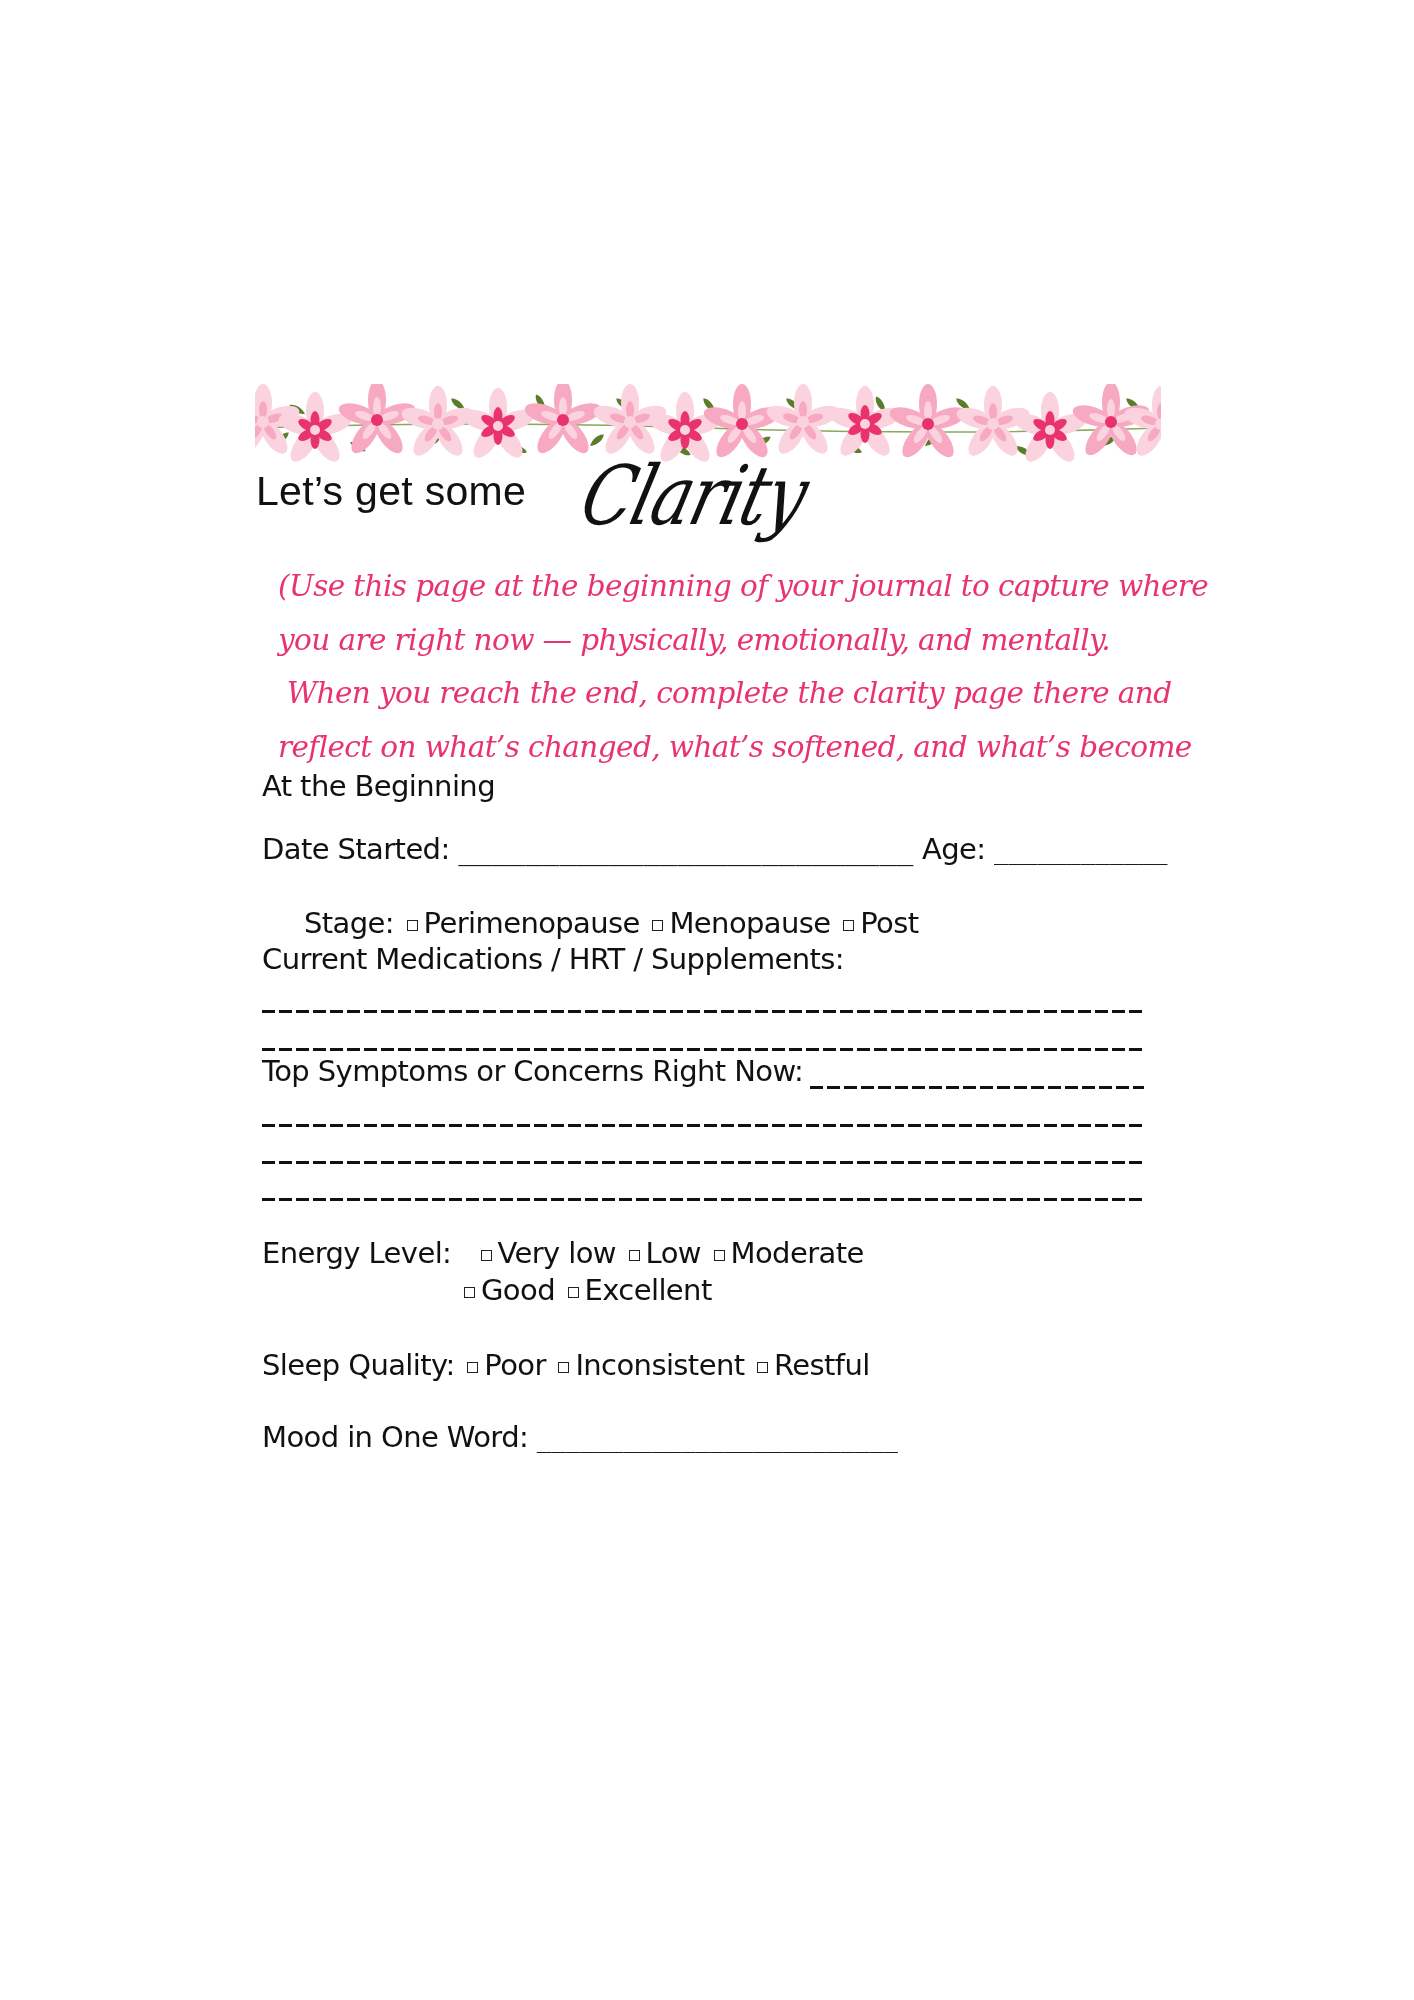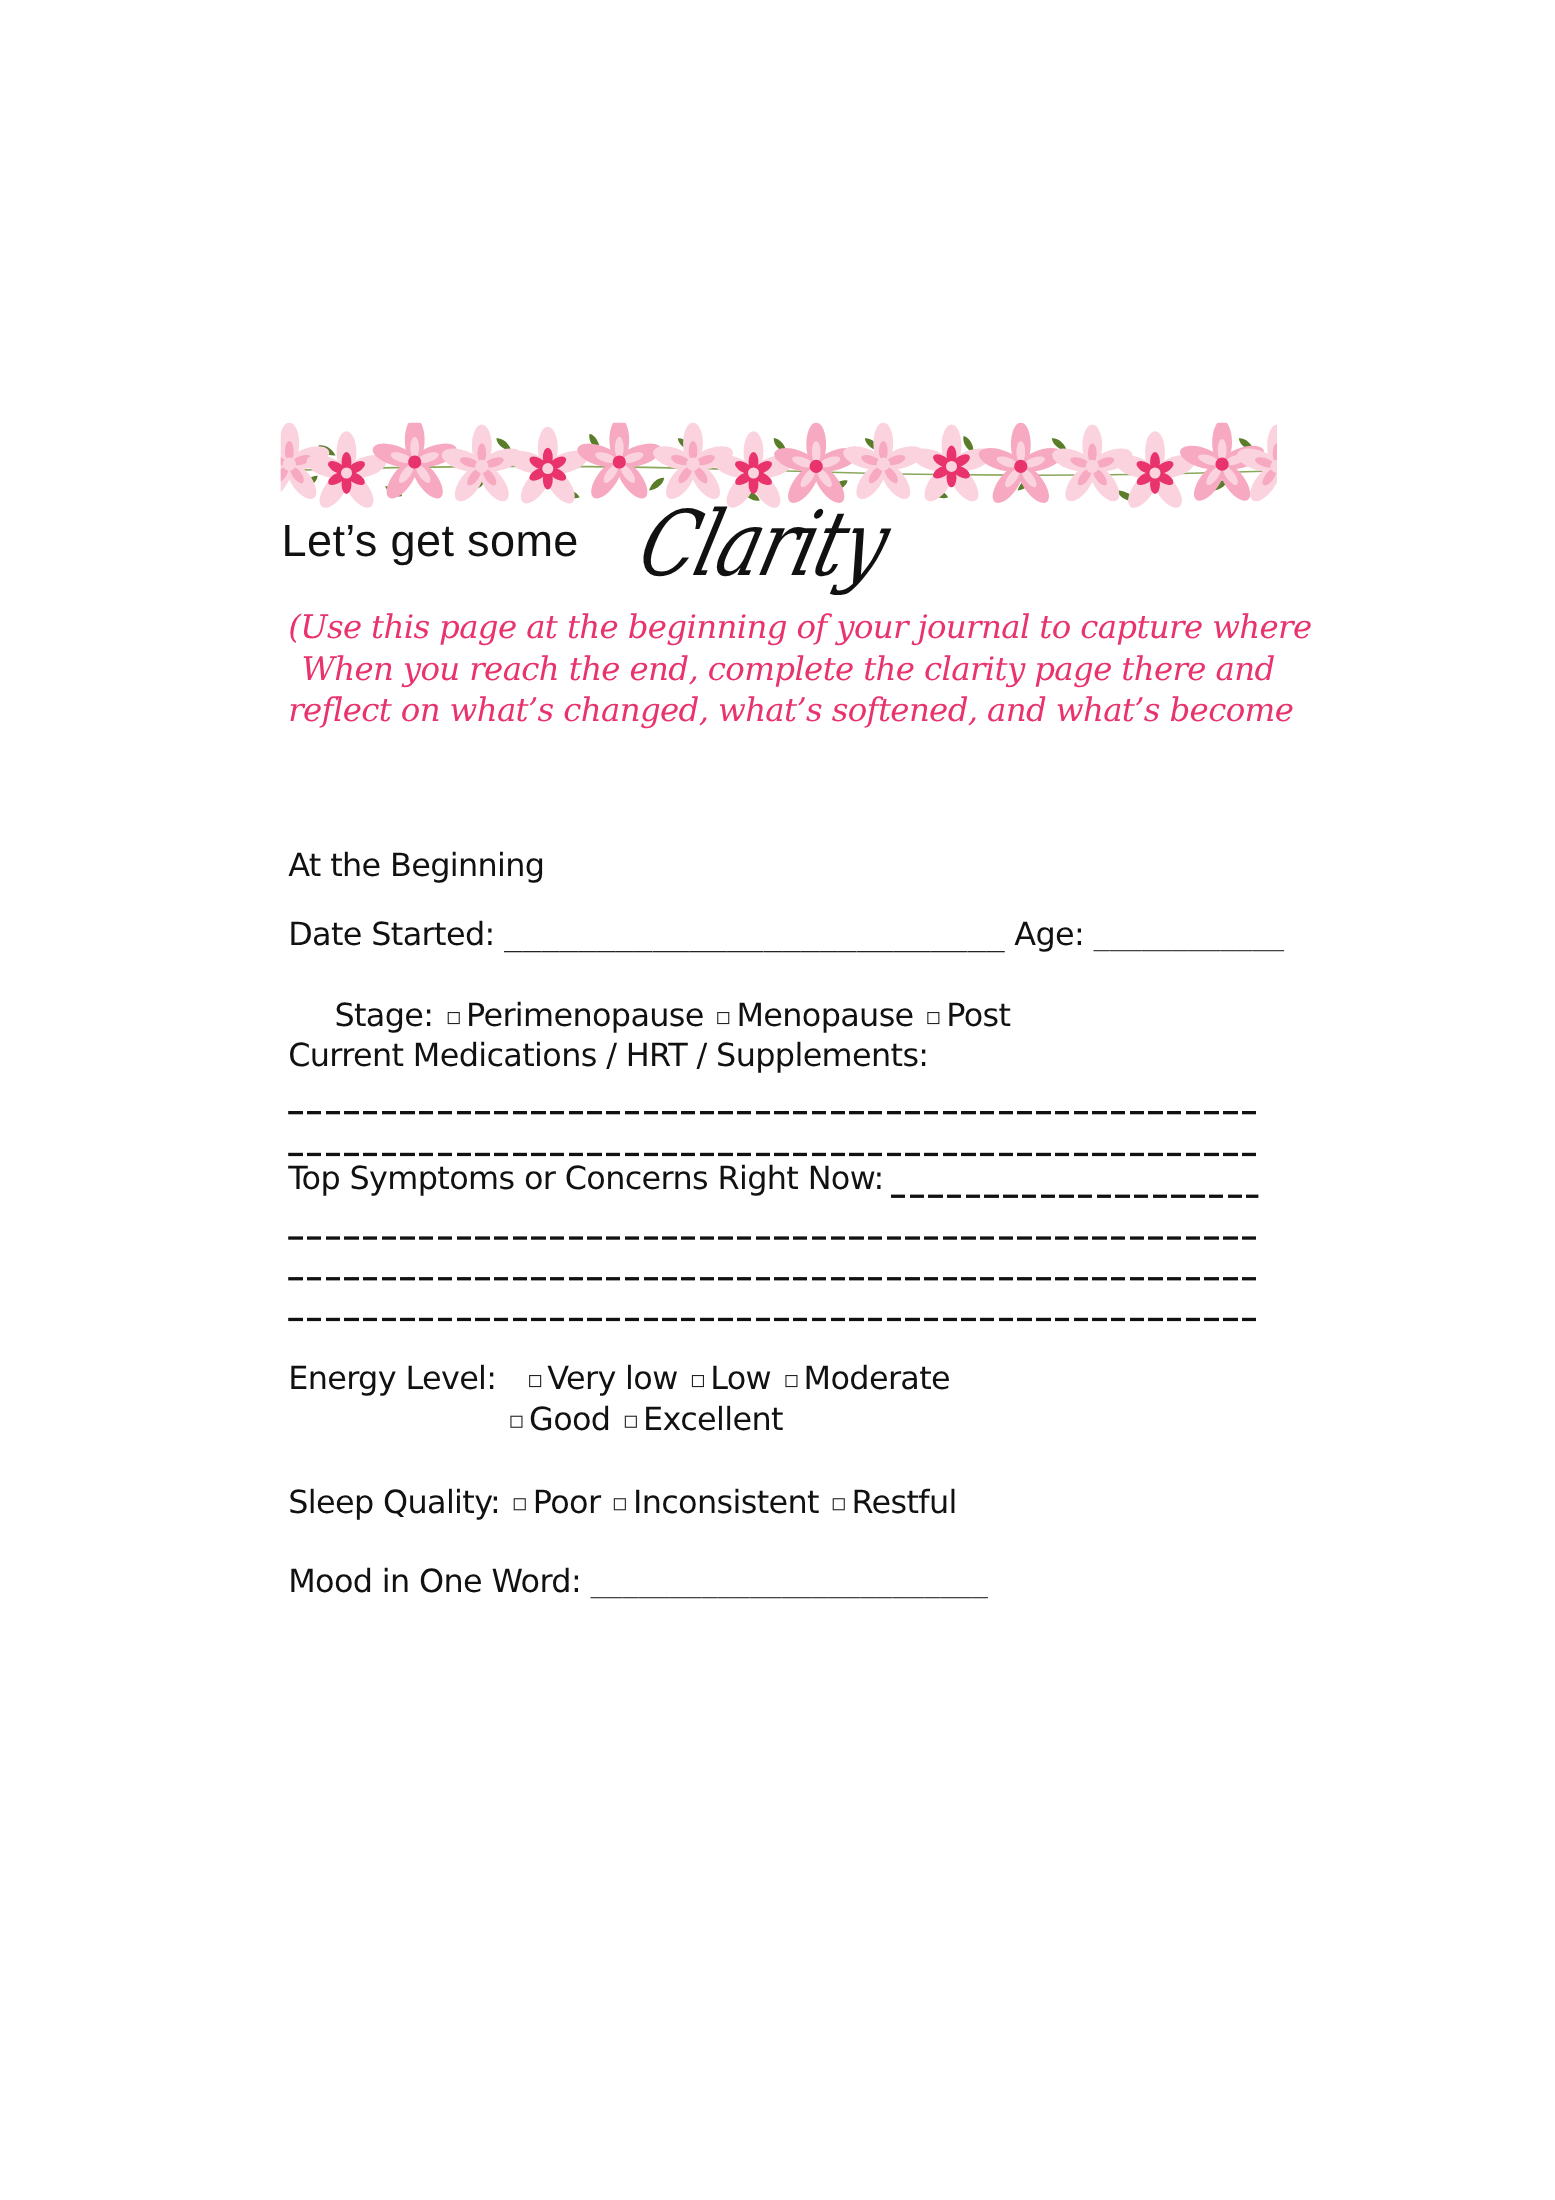--- a/index.html
+++ b/index.html
@@ -7,21 +7,21 @@
   .page { position: absolute; left: 0; top: 0; width: 1414px; height: 2000px; background: #fff; }
 
   .banner { position: absolute; left: 255px; top: 384px; width: 906px; height: 78px; overflow: hidden; }
   .banner svg { display: block; }
 
   .title-row { position: absolute; left: 256px; top: 452px; height: 120px; width: 700px; }
   .title-plain { position: absolute; left: 0; top: 16px; font-family: "Liberation Sans", sans-serif; font-size: 41px; color: #111; letter-spacing: 0.3px; }
   .title-script { position: absolute; left: 340px; top: -4px; font-family: "DejaVu Serif", serif; font-style: italic; font-size: 82px; color: #111; transform: skewX(-14deg) scaleX(0.82); transform-origin: left top; font-weight: normal; letter-spacing: -2px; }
 
   .intro { position: absolute; left: 262px; top: 552px; width: 900px; font-family: "DejaVu Serif", serif; font-style: italic; font-size: 29.5px; line-height: 37.5px; color: #e8336d; letter-spacing: -0.6px; }
-  .intro p { margin: 0; white-space: nowrap; }
+  .intro p { margin: 16px; white-space: nowrap; }
 
   .form { position: absolute; left: 262px; top: 748px; width: 900px; font-family: "DejaVu Sans", sans-serif; font-size: 29px; color: #111; letter-spacing: -0.6px; }
   .line { position: absolute; left: 0; white-space: nowrap; }
   .blank { font-family: "DejaVu Sans Mono", monospace; letter-spacing: 0; }
   .cb { display: inline-block; width: 11px; height: 11px; border: 1.5px solid #222; margin: 0 6px 0 4px; vertical-align: 2px; box-sizing: border-box; }
   .rule { position: absolute; left: 0; width: 880px; height: 3px; background: repeating-linear-gradient(90deg, #111 0 13px, transparent 13px 17px); }
 </style>
 </head>
 <body>
 
@@ -130,20 +130,21 @@
     </svg>
   </div>
 
   <div class="title-row">
     <span class="title-plain">Let’s get some</span>
     <span class="title-script">Clarity</span>
   </div>
 
   <div class="intro">
     <p>(Use this page at the beginning of your journal to capture where</p>
+    <p>you are right now — physically, emotionally, and mentally.</p>
     <p style="white-space:pre;text-align:center;"> When you reach the end, complete the clarity page there and</p>
     <p>reflect on what’s changed, what’s softened, and what’s become</p>
   </div>
 
   <div class="form">
     <div class="line" style="top:10px;margin-top:11px;">At the Beginning</div>
 
     <div class="line" style="top:84px;">
       <span>Date Started:</span>
       <span class="blank" style="font-size:28px;">___________________________</span>

